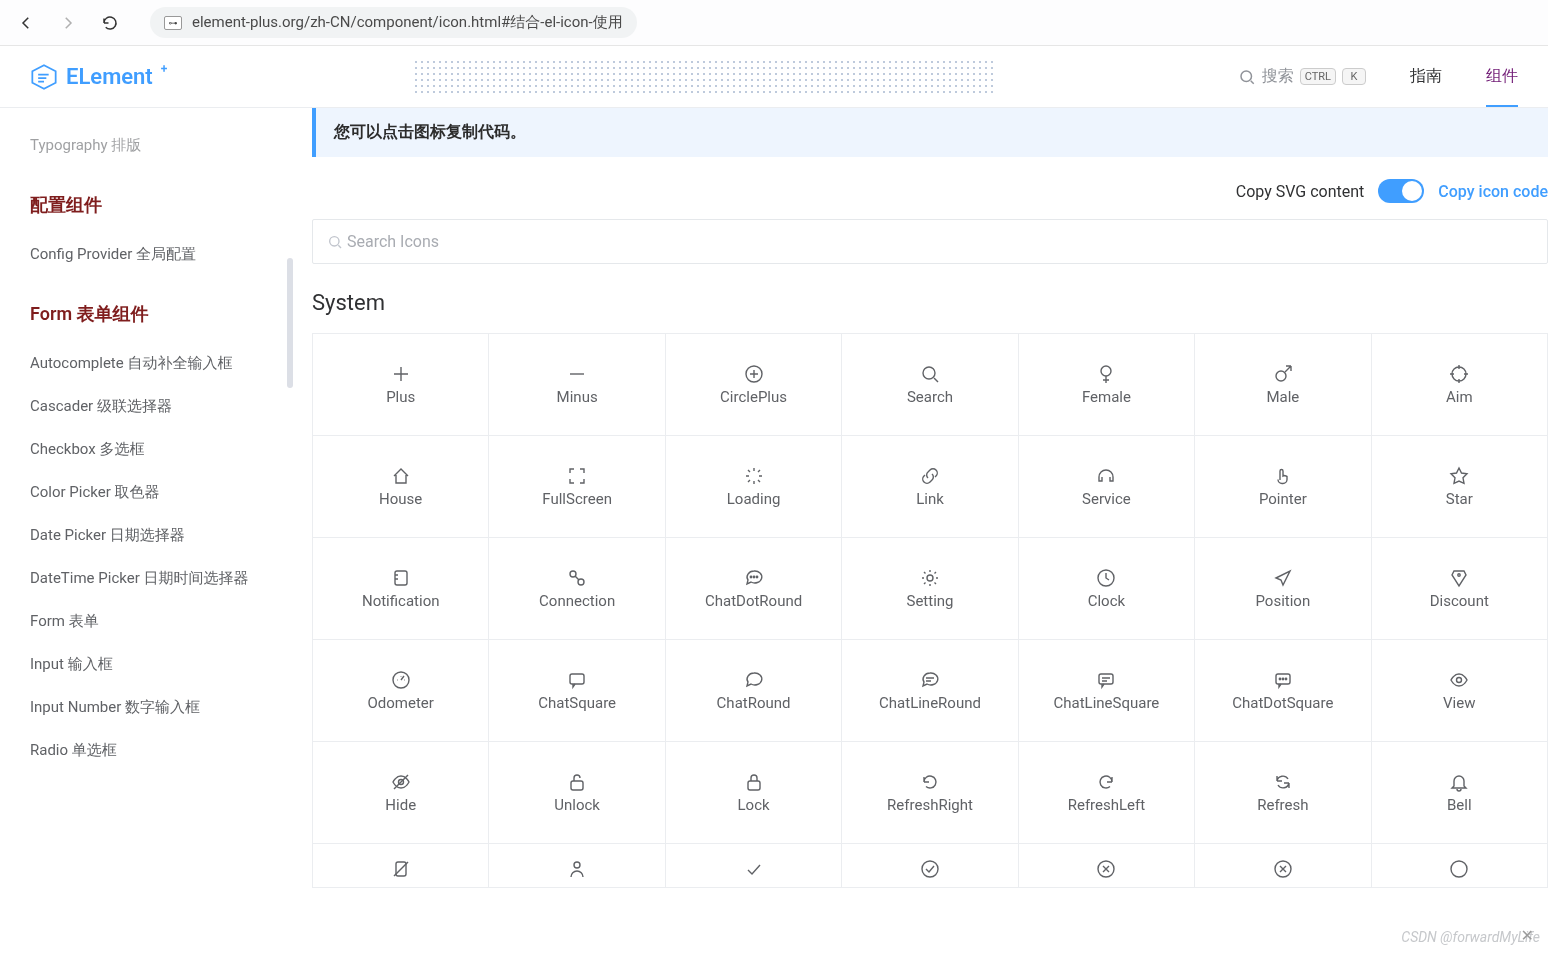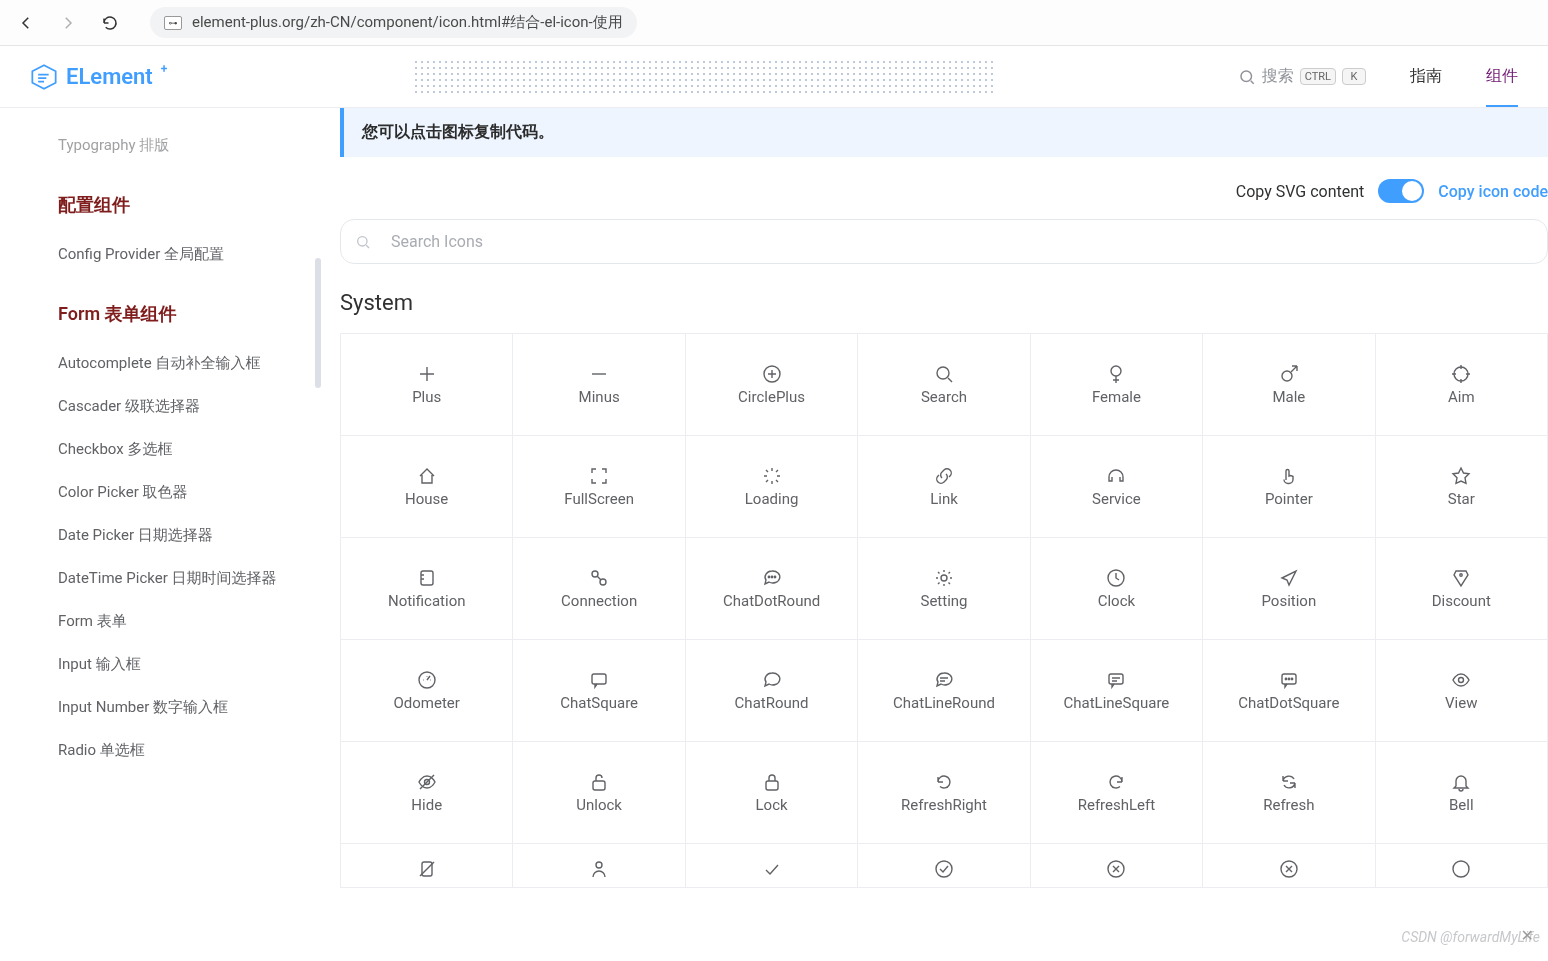--- a/index.html
+++ b/index.html
@@ -19,35 +19,35 @@
   .logo svg { width:28px; height:28px; }
   .logo sup { font-size:12px; position:relative; top:-8px; }
   .header-spacer { flex:1; display:flex; align-items:center; justify-content:center; }
   .search-box { display:flex; align-items:center; gap:6px; color:#909399; }
   .kbd { display:inline-flex; align-items:center; justify-content:center; border:1px solid #ccc; border-radius:4px; padding:1px 4px; font-size:11px; color:#666; background:#f5f5f5; min-width:24px; }
   .nav-link { color:#303133; font-size:16px; margin-left:20px; }
   .nav-link.active { color:#701a75; border-bottom:2px solid #409eff; padding-bottom:18px; margin-bottom:-20px; }
   .dotted-img { width:580px; height:36px; background: radial-gradient(#8aa0c0 1px, transparent 1px); background-size:6px 6px; opacity:.55; border-radius:2px; }
 
   
-  .page { display:flex; height: calc(961px - 46px - 62px); margin-left: 28px; }
+  .page { display:flex; height: calc(961px - 46px - 62px); }
   .sidebar { width:298px; border-right:1px solid transparent; padding: 10px 0 0 30px; overflow:hidden; position:relative; }
   .sidebar .group-title { font-size:18px; font-weight:600; color:#7f1d1d; margin:26px 0 16px; }
   .sidebar .item { font-size:15px; color:#606266; padding:11px 0; line-height:1.4; max-width:220px; }
   .sidebar-scroll { position:absolute; right:4px; top:150px; width:6px; height:130px; background:#dcdfe6; border-radius:3px; }
 
   
   .main { flex:1; padding: 0 0 0 14px; position:relative; overflow:hidden; }
   .tip-bar { margin:0 0 18px 0; border-left:4px solid #409eff; background:#eef5fe; padding:14px 18px; font-weight:600; font-size:16px; color:#2c2c2c; }
   .toggle-row { display:flex; align-items:center; justify-content:flex-end; gap:14px; padding: 4px 0 16px; font-size:16px; color:#303133; }
   .toggle-row .link-text { color:#409eff; font-weight:500; }
   .switch { width:46px; height:24px; background:#409eff; border-radius:12px; position:relative; }
   .switch .knob { position:absolute; right:2px; top:2px; width:20px; height:20px; background:#fff; border-radius:50%; }
 
-  .search-icons { border:1px solid #e5e8eb; border-radius:14px; padding:12px 14px; display:flex; align-items:center; gap:20px; color:#a9acb2; font-size:16px; margin-bottom:26px; }
+  .search-icons { border:1px solid #e5e8eb; border-radius:2px; padding:12px 14px; display:flex; align-items:center; gap:4px; color:#a9acb2; font-size:16px; margin-bottom:26px; }
 
   .section-title { font-size:22px; color:#303133; margin-bottom:18px; }
 
   .icon-grid { display:grid; grid-template-columns: repeat(7, 1fr); border-left:1px solid #ebedf0; border-top:1px solid #ebedf0; }
   .icon-cell { border-right:1px solid #ebedf0; border-bottom:1px solid #ebedf0; height:102px; display:flex; flex-direction:column; align-items:center; justify-content:center; gap:3px; color:#606266; }
   .icon-cell .glyph { width:22px; height:22px; display:flex; align-items:center; justify-content:center; color:#606266; }
   .icon-cell .glyph svg { width:20px; height:20px; stroke:#606266; fill:none; stroke-width:1.4; }
   .icon-cell .name { font-size:15px; color:#606266; }
 
   .watermark { position:absolute; right:8px; bottom:16px; color:#c6c8cb; font-size:14px; font-style:italic; }

